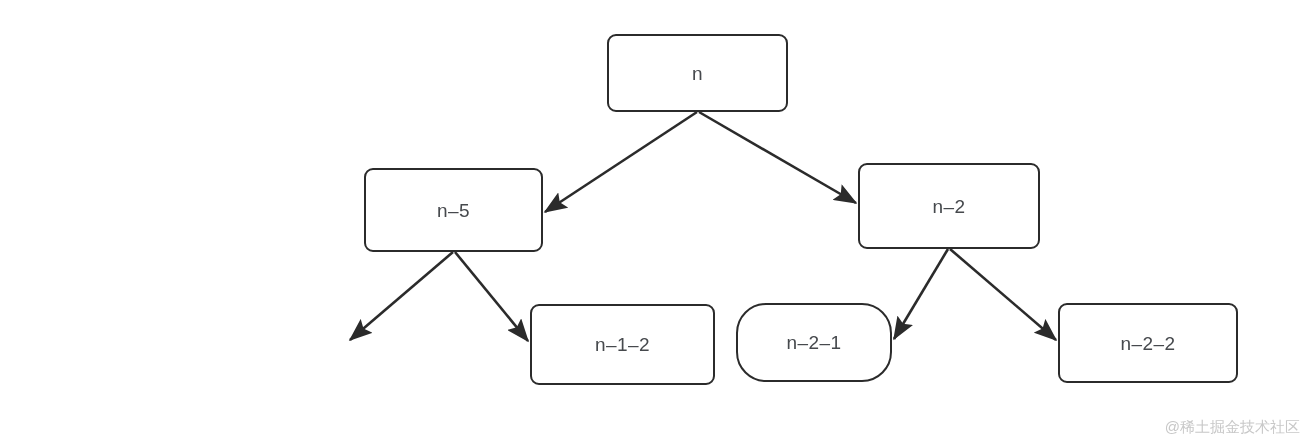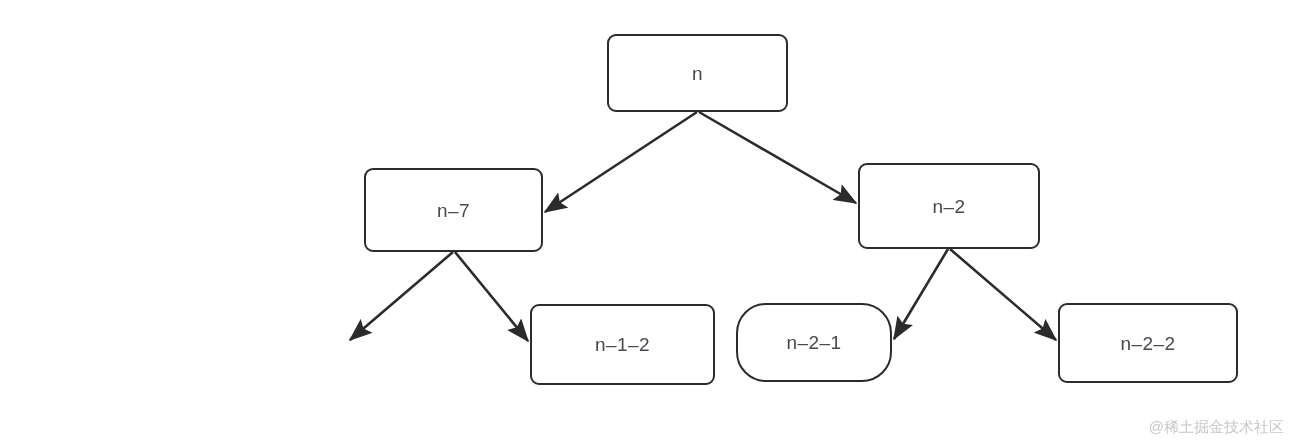--- a/index.html
+++ b/index.html
@@ -39,21 +39,21 @@
   .node-label {
     color: #46494d;
     font-size: 19px;
     line-height: 1;
     letter-spacing: 0.4px;
     white-space: nowrap;
     user-select: none;
   }
   #watermark {
     position: absolute;
-    right: 30px;
+    right: 14px;
     bottom: 6px;
     color: #c8c8c8;
     font-size: 15px;
     line-height: 1;
     white-space: nowrap;
     z-index: 3;
     user-select: none;
     margin-left: 12px;
   }
 </style>
@@ -75,21 +75,21 @@
     <line x1="455" y1="252" x2="528" y2="341" stroke="#2b2b2b" stroke-width="2.6" marker-end="url(#arrowhead)"></line>
     <line x1="948" y1="249" x2="894" y2="339" stroke="#2b2b2b" stroke-width="2.6" marker-end="url(#arrowhead)"></line>
     <line x1="950" y1="249" x2="1056" y2="340" stroke="#2b2b2b" stroke-width="2.6" marker-end="url(#arrowhead)"></line>
   </svg>
 
   <div class="node" style="left:607px; top:34px; width:181px; height:78px;">
     <span class="node-label">n</span>
   </div>
 
   <div class="node" style="left:364px; top:168px; width:179px; height:84px;">
-    <span class="node-label">n–7</span>
+    <span class="node-label">n–5</span>
   </div>
 
   <div class="node" style="left:858px; top:163px; width:182px; height:86px;text-align:right;">
     <span class="node-label">n–2</span>
   </div>
 
 
   <div class="node" style="left:530px; top:304px; width:185px; height:81px;">
     <span class="node-label">n–1–2</span>
   </div>

